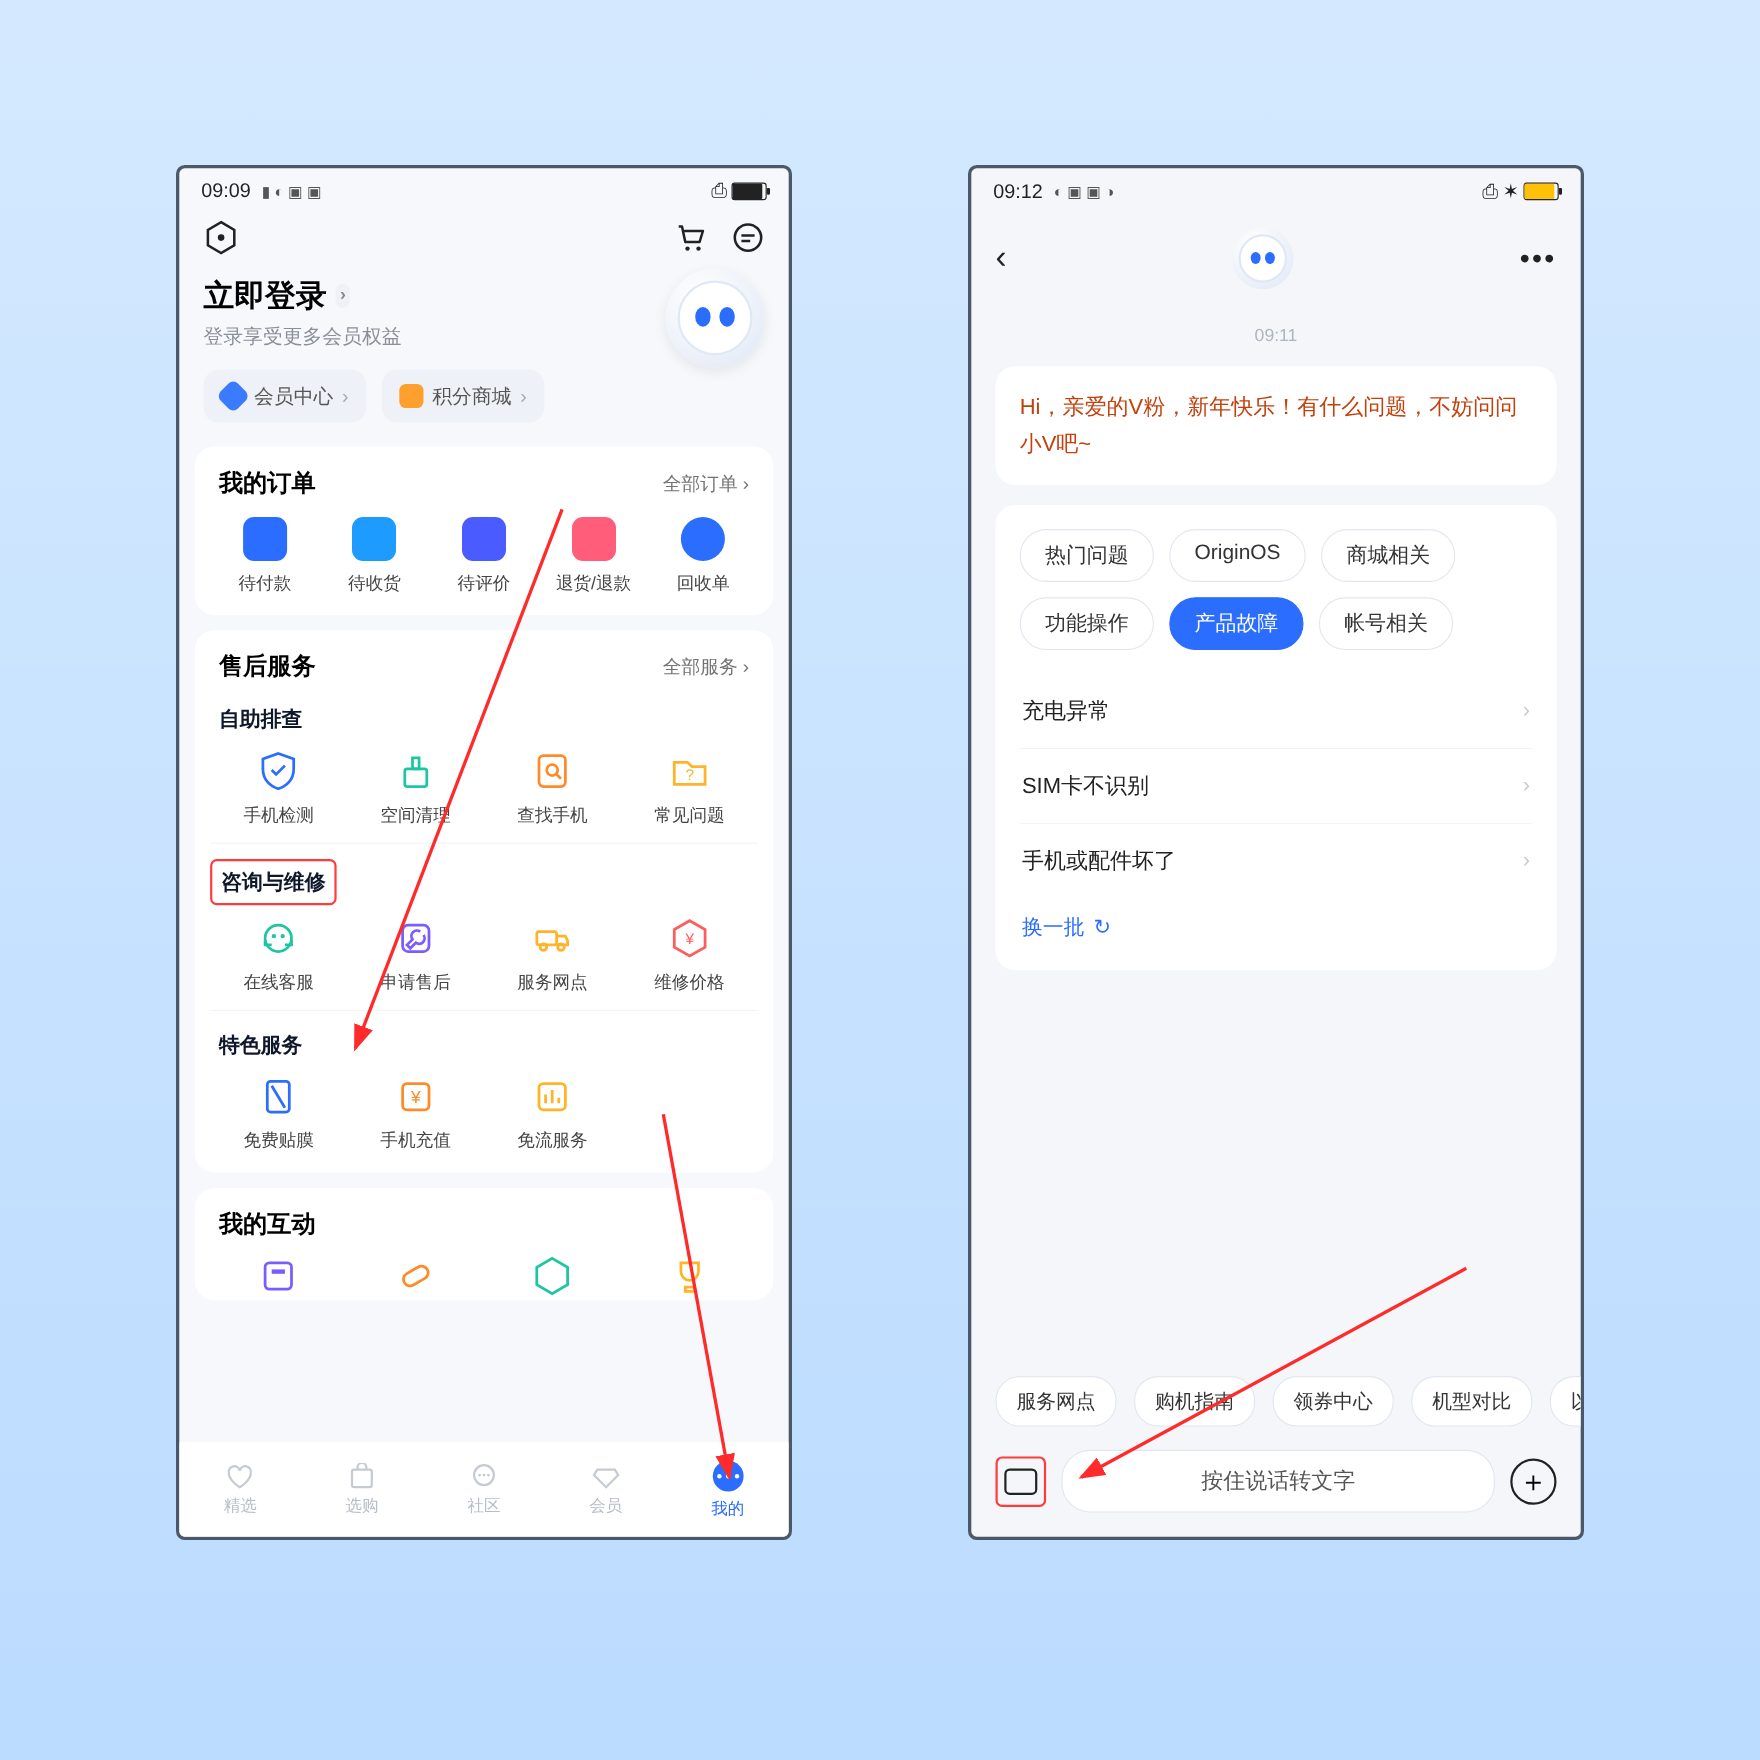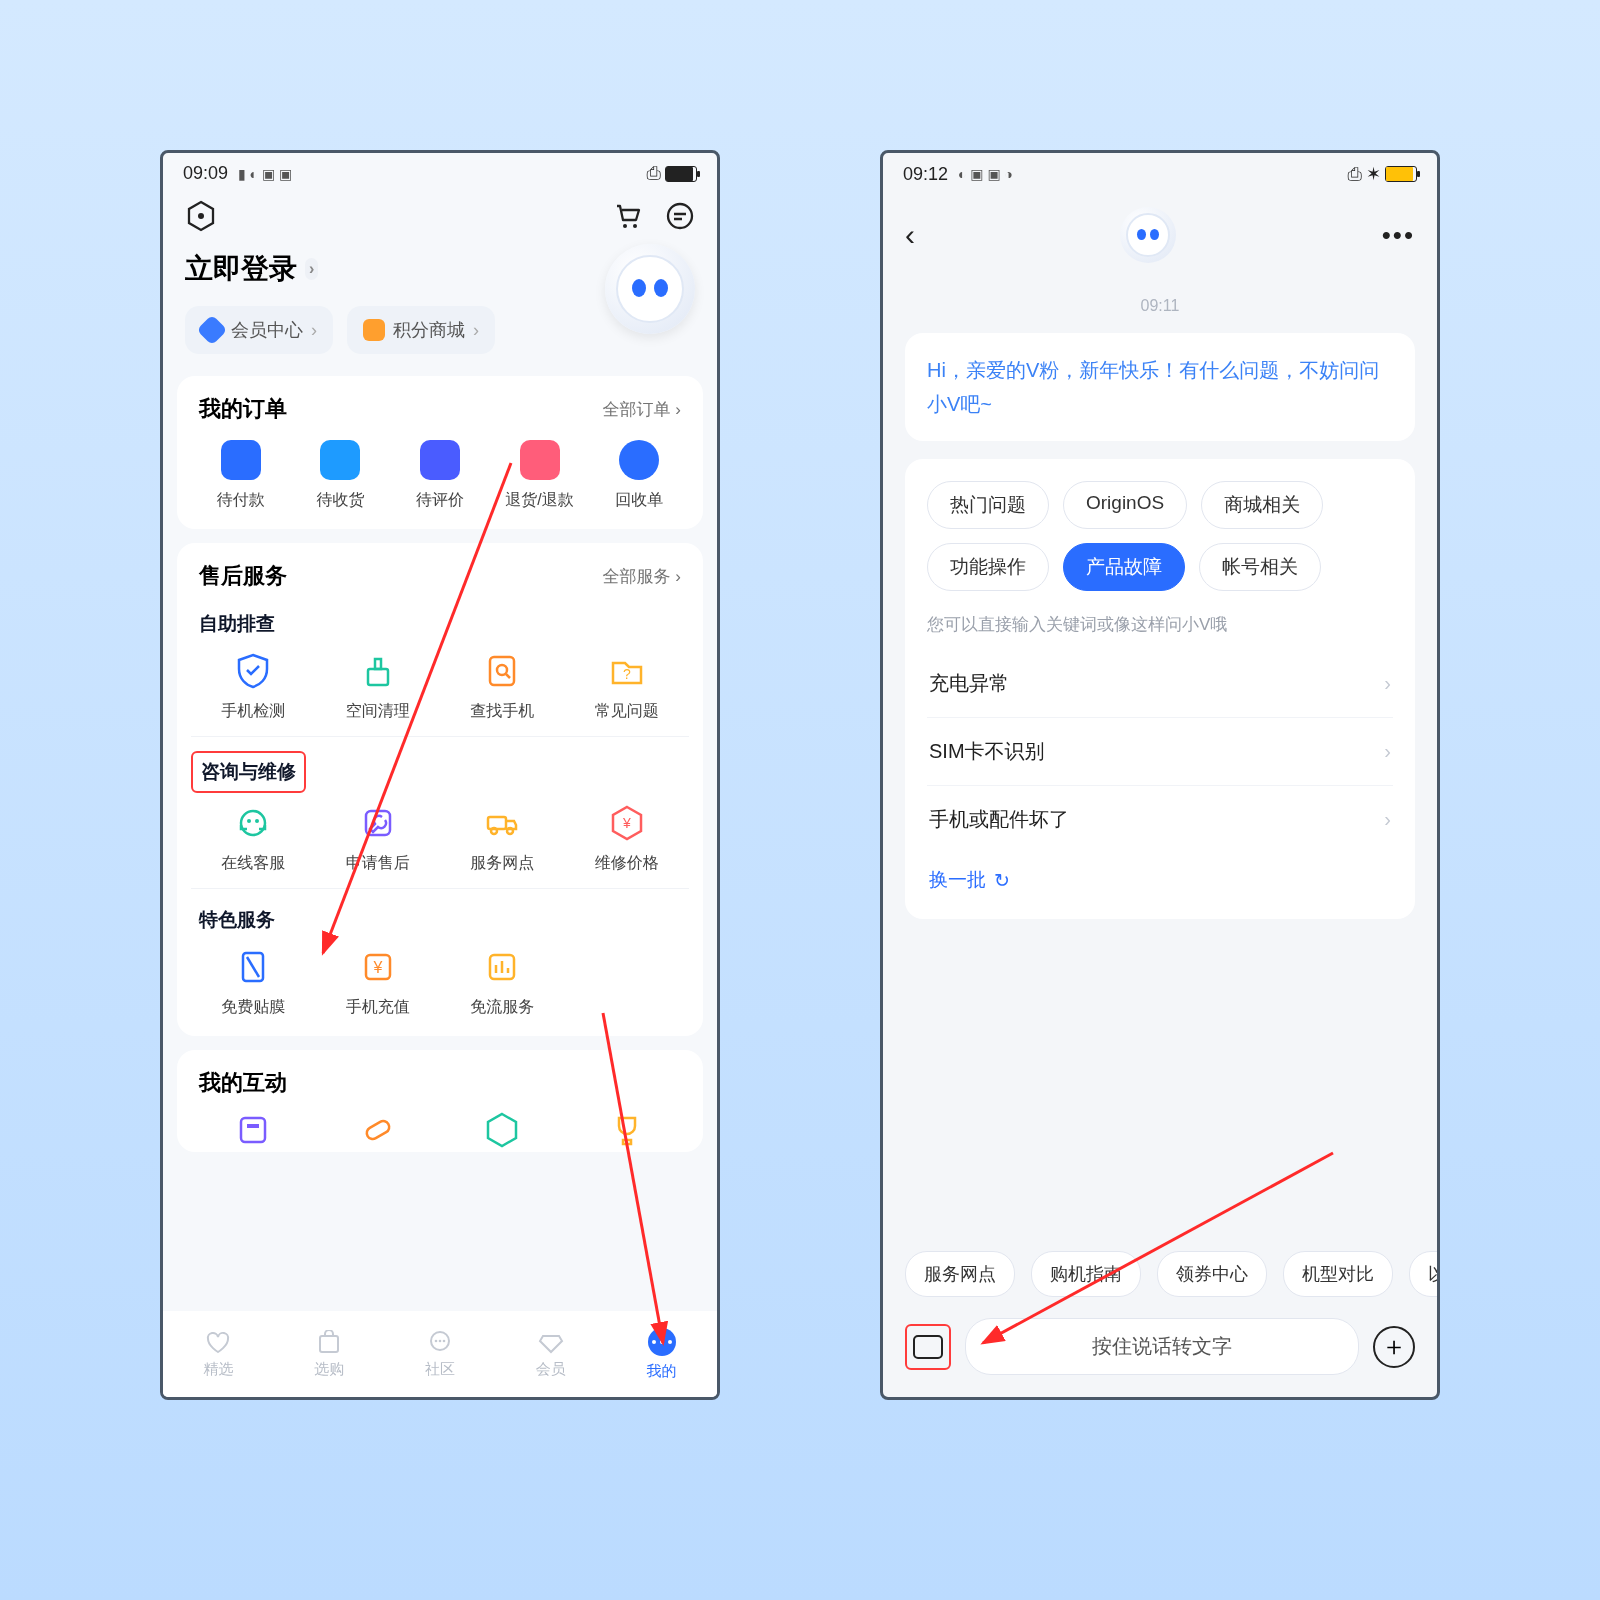--- a/index.html
+++ b/index.html
@@ -55,21 +55,21 @@
 
   
   .s2 .chat-head{display:flex;align-items:center;justify-content:space-between;padding:16px 22px;}
   .back{font-size:30px;color:#222;}
   .dots{font-size:26px;letter-spacing:2px;color:#222;}
   .av-sm{width:56px;height:56px;border-radius:50%;background:radial-gradient(circle at 35% 30%,#fff,#dfe7f5);display:flex;align-items:center;justify-content:center;}
   .av-sm .bot-face{width:44px;height:44px;}
   .av-sm .bot-face::before,.av-sm .bot-face::after{width:9px;height:11px;top:14px;}
   .av-sm .bot-face::before{left:9px;} .av-sm .bot-face::after{right:9px;}
   .ts{text-align:center;color:#aeb5c0;font-size:16px;padding:18px 0;}
-  .bubble{background:#fff;margin:0 22px;border-radius:18px;padding:20px 22px;font-size:20px;line-height:1.7;color:#3b82f6;}
+  .bubble{background:#fff;margin:0 22px;border-radius:18px;padding:20px 22px;font-size:20px;line-height:1.7;color:#c2410c;}
   .panel{background:#fff;margin:18px 22px;border-radius:18px;padding:22px;}
   .p-h{color:#9aa0ab;font-size:18px;margin-bottom:16px;}
   .chips{display:flex;flex-wrap:wrap;gap:14px;margin-bottom:22px;}
   .chip{padding:10px 22px;border:1px solid #e2e6ef;border-radius:24px;font-size:19px;color:#333;background:#fff;}
   .chip.sel{background:#2a6dff;color:#fff;border-color:#2a6dff;}
   .hint{color:#9aa0ab;font-size:17px;margin:6px 0 14px;}
   .row{display:flex;justify-content:space-between;align-items:center;padding:20px 2px;font-size:20px;color:#222;}
   .row .rch{color:#c5cad3;font-size:20px;}
   .sep{height:1px;background:#f1f3f7;}
   .refresh{color:#2a6dff;font-size:19px;display:flex;align-items:center;gap:8px;padding:14px 2px 4px;}
@@ -115,20 +115,21 @@
           <path d="M9 13h12M9 18h8" stroke="#222" stroke-width="2.3"></path>
         </svg>
     </div>
   </div>
 
   <div class="prof">
     <div class="login-row">
       <span>立即登录</span>
       <span class="chev-badge">›</span>
     </div>
+    <div class="sub">登录享受更多会员权益</div>
     <div class="avatar-big">
         <div class="bot-face"></div>
       </div>
   </div>
 
   <div class="pills">
     <div class="pill">
       <span class="ic diamond"></span>
       <span>会员中心</span>
       <span style="color:#aaa;">›</span>
@@ -382,21 +383,20 @@
 
   <div class="panel">
     <div class="chips">
       <span class="chip">热门问题</span>
       <span class="chip">OriginOS</span>
       <span class="chip">商城相关</span>
       <span class="chip">功能操作</span>
       <span class="chip sel">产品故障</span>
       <span class="chip">帐号相关</span>
     </div>
-    <div class="hint">您可以直接输入关键词或像这样问小V哦</div>
     <div class="row">
         <span>充电异常</span>
         <span class="rch">›</span>
       </div>
     <div class="sep"></div>
     <div class="row">
         <span>SIM卡不识别</span>
         <span class="rch">›</span>
       </div>
     <div class="sep"></div>

